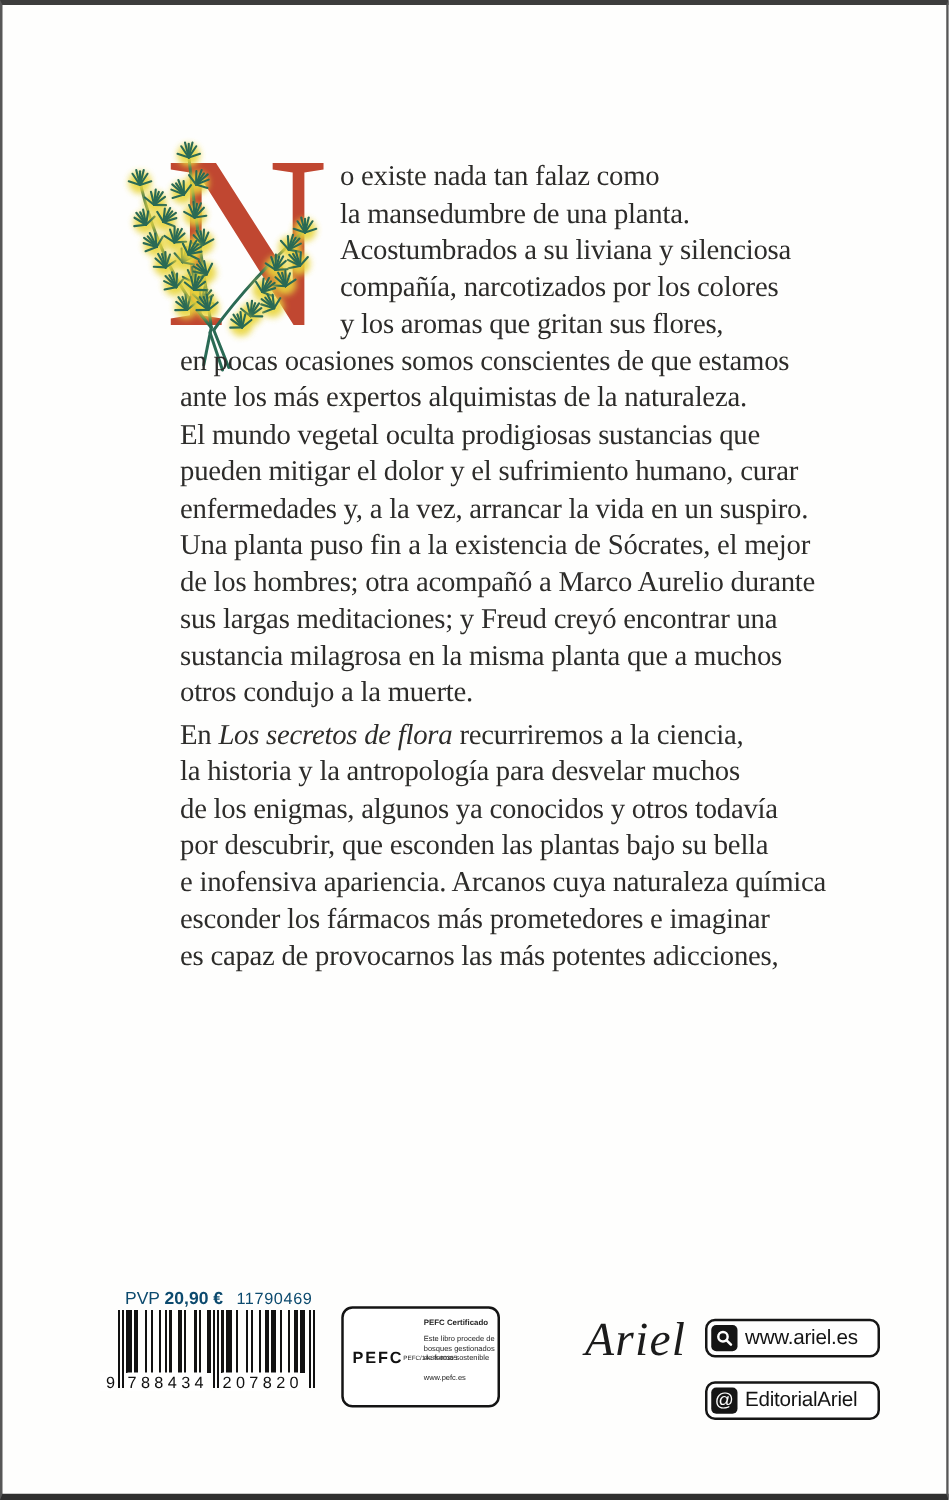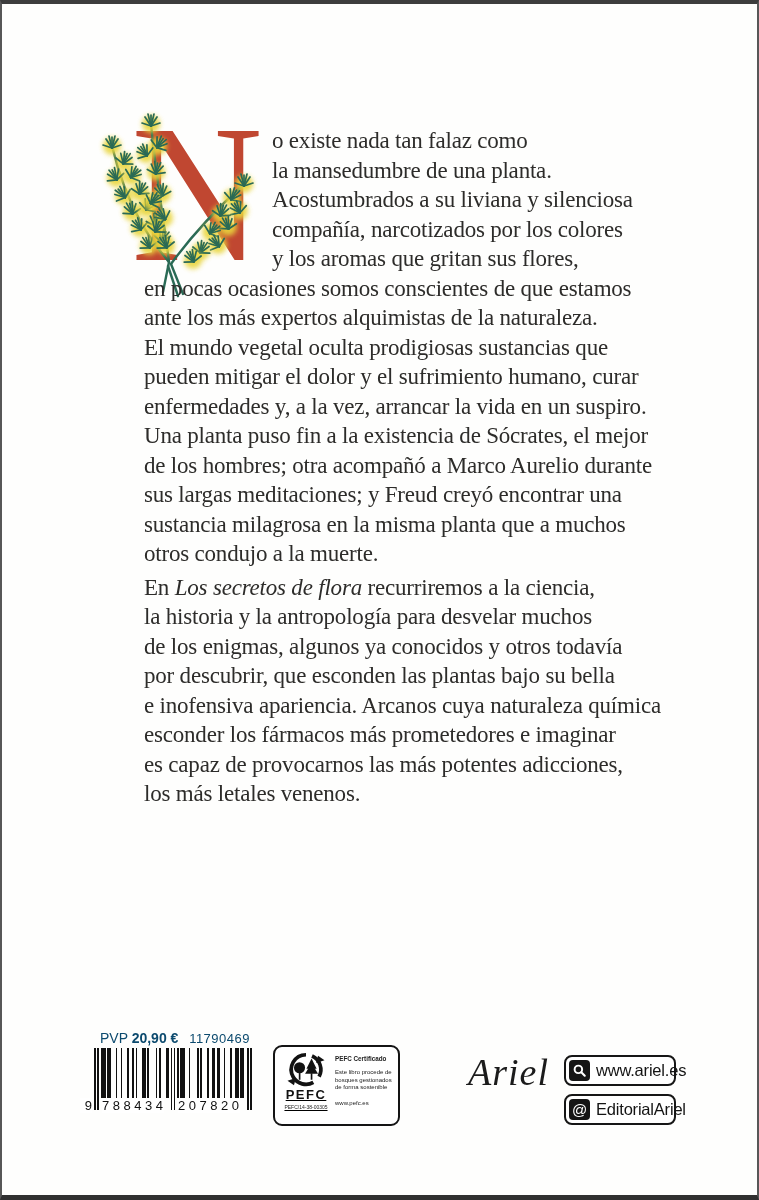--- a/index.html
+++ b/index.html
@@ -30,34 +30,34 @@
   .barcode-wrap{position:absolute;left:92px;top:1044px;width:158px;height:70px;}
   .bc-digit{position:absolute;font-size:13px;color:#111;background:#fff;
             font-family:"Liberation Sans",sans-serif;}
   .bc-first{left:-14px;top:50px;width:12px;text-align:right;}
   .bc-g1{left:8px;top:50px;width:62px;text-align:left;letter-spacing:3.5px;}
   .bc-g2{left:84px;top:50px;width:62px;text-align:center;letter-spacing:3.5px;}
 
   .pefc-box{position:absolute;left:271px;top:1041px;width:127px;height:81px;box-sizing:border-box;
             border:2px solid #141414;border-radius:9px;background:#fff;display:flex;
             padding:5px 5px 4px 7px;gap:5px;}
-  .pefc-left{width:52px;display:flex;flex-direction:column;align-items:center;text-decoration:underline;}
+  .pefc-left{width:52px;display:flex;flex-direction:row;align-items:center;}
   .pefc-name{font-weight:bold;font-size:13px;letter-spacing:1.5px;color:#111;margin-top:-2px;}
   .pefc-code{font-size:5px;color:#222;margin-top:2px;white-space:nowrap;}
   .pefc-right{flex:1;padding-top:3px;color:#222;}
   .pefc-title{font-size:6.3px;font-weight:bold;margin-bottom:7px;}
   .pefc-body{font-size:6px;line-height:7.5px;width:58px;}
   .pefc-url{font-size:6px;margin-top:8px;}
 
   .ariel-logo{position:absolute;left:466px;top:1046px;font-style:italic;font-size:38px;
               color:#1b1b1b;letter-spacing:1px;}
 
   .badges{position:absolute;left:562px;top:1051px;width:140px;}
-  .badge{box-sizing:border-box;width:112px;height:31px;border:2px solid #161616;border-radius:8px;
-         background:#fff;display:flex;align-items:center;gap:6px;padding:3px;margin-bottom:8px;}
+  .badge{box-sizing:border-box;width:140px;height:31px;border:2px solid #161616;border-radius:8px;
+         background:#fff;display:flex;align-items:center;gap:6px;padding:3px;margin-bottom:19px;}
   .badge-icon{width:21px;height:21px;background:#151515;border-radius:4px;flex:0 0 21px;
               display:flex;align-items:center;justify-content:center;color:#fff;}
   .badge-label{font-size:16.5px;color:#141414;letter-spacing:-0.2px;}
   .at-glyph{font-size:15px;line-height:1;font-family:"Liberation Sans",sans-serif;}
 </style>
 </head>
 <body>
 
 <div class="page">
 
@@ -144,21 +144,20 @@
       <div class="line">otros condujo a la muerte.</div>
     </div>
     <div class="p2">
       <div class="line"><span>En </span><span class="it">Los secretos de flora</span><span> recurriremos a la ciencia,</span></div>
       <div class="line">la historia y la antropología para desvelar muchos</div>
       <div class="line">de los enigmas, algunos ya conocidos y otros todavía</div>
       <div class="line">por descubrir, que esconden las plantas bajo su bella</div>
       <div class="line">e inofensiva apariencia. Arcanos cuya naturaleza química</div>
       <div class="line">esconder los fármacos más prometedores e imaginar</div>
       <div class="line">es capaz de provocarnos las más potentes adicciones,</div>
-      <div class="line">los más letales venenos.</div>
     </div>
   </div>
 
   <div class="price-row sans">
     <span><span>PVP</span> <b>20,90 €</b></span>
     <span class="price-code">11790469</span>
   </div>
 
   <div class="barcode-wrap">
     <svg id="barcode" width="158" height="64" shape-rendering="crispEdges">

